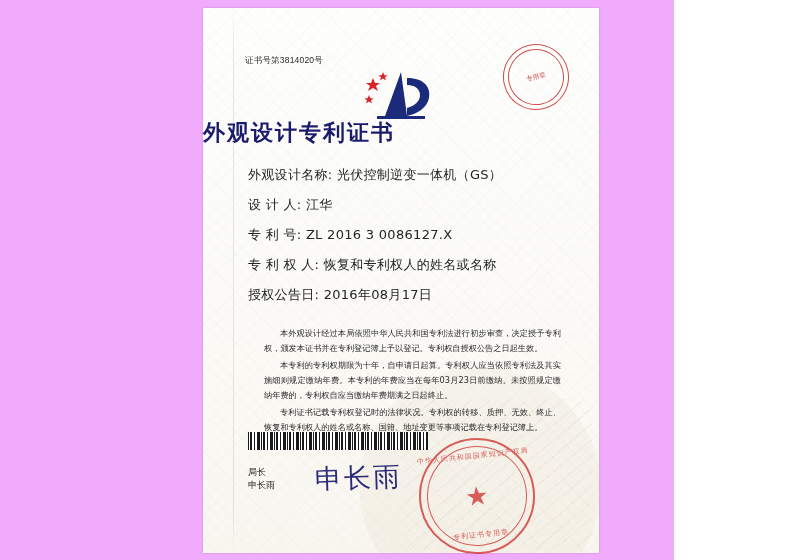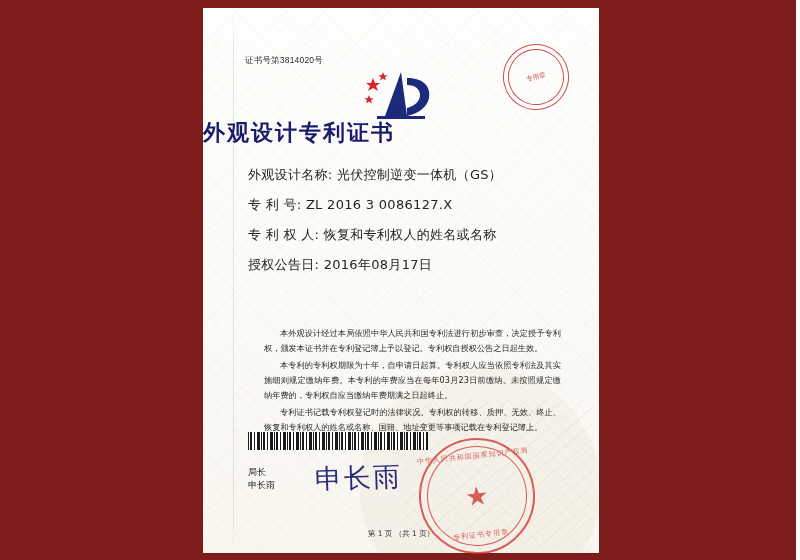--- a/index.html
+++ b/index.html
@@ -5,23 +5,23 @@
   html, body {
     margin: 0;
     padding: 0;
     width: 800px;
     height: 560px;
     background: #ffffff;
     font-family: "Liberation Sans", sans-serif;
   }
   .page {
     position: relative;
-    width: 796px;
+    width: 674px;
     height: 560px;
-    background: #7f1d1d;
+    background: #f0abfc;
     overflow: hidden;
   }
   
   .sheet {
     position: absolute;
     left: 203px;
     top: 8px;
     width: 396px;
     height: 545px;
     background: #fdfdfb;
@@ -291,20 +291,24 @@
     </div>
 
     <div class="title">外观设计专利证书</div>
 
     <div class="fields">
       <div class="field-row">
         <span>外观设计名称:</span>
         <span>光伏控制逆变一体机（GS）</span>
       </div>
       <div class="field-row">
+        <span>设 计 人:</span>
+        <span>江华</span>
+      </div>
+      <div class="field-row">
         <span>专 利 号:</span>
         <span>ZL 2016 3 0086127.X</span>
       </div>
       <div class="field-row">
         <span>专 利 权 人:</span>
         <span>恢复和专利权人的姓名或名称</span>
       </div>
       <div class="field-row tight">
         <span>授权公告日:</span>
         <span>2016年08月17日</span>
@@ -327,16 +331,15 @@
 
     <div class="seal-main">
       <div class="ring2"></div>
       <div class="seal-top-text">中华人民共和国国家知识产权局</div>
       <div class="star">★</div>
       <div class="seal-bottom-text">专利证书专用章</div>
     </div>
 
     <div class="watermark"></div>
 
-    <div class="page-footer">第 1 页 （共 1 页）</div>
   </div>
 
 </div>
 
 </body></html>

